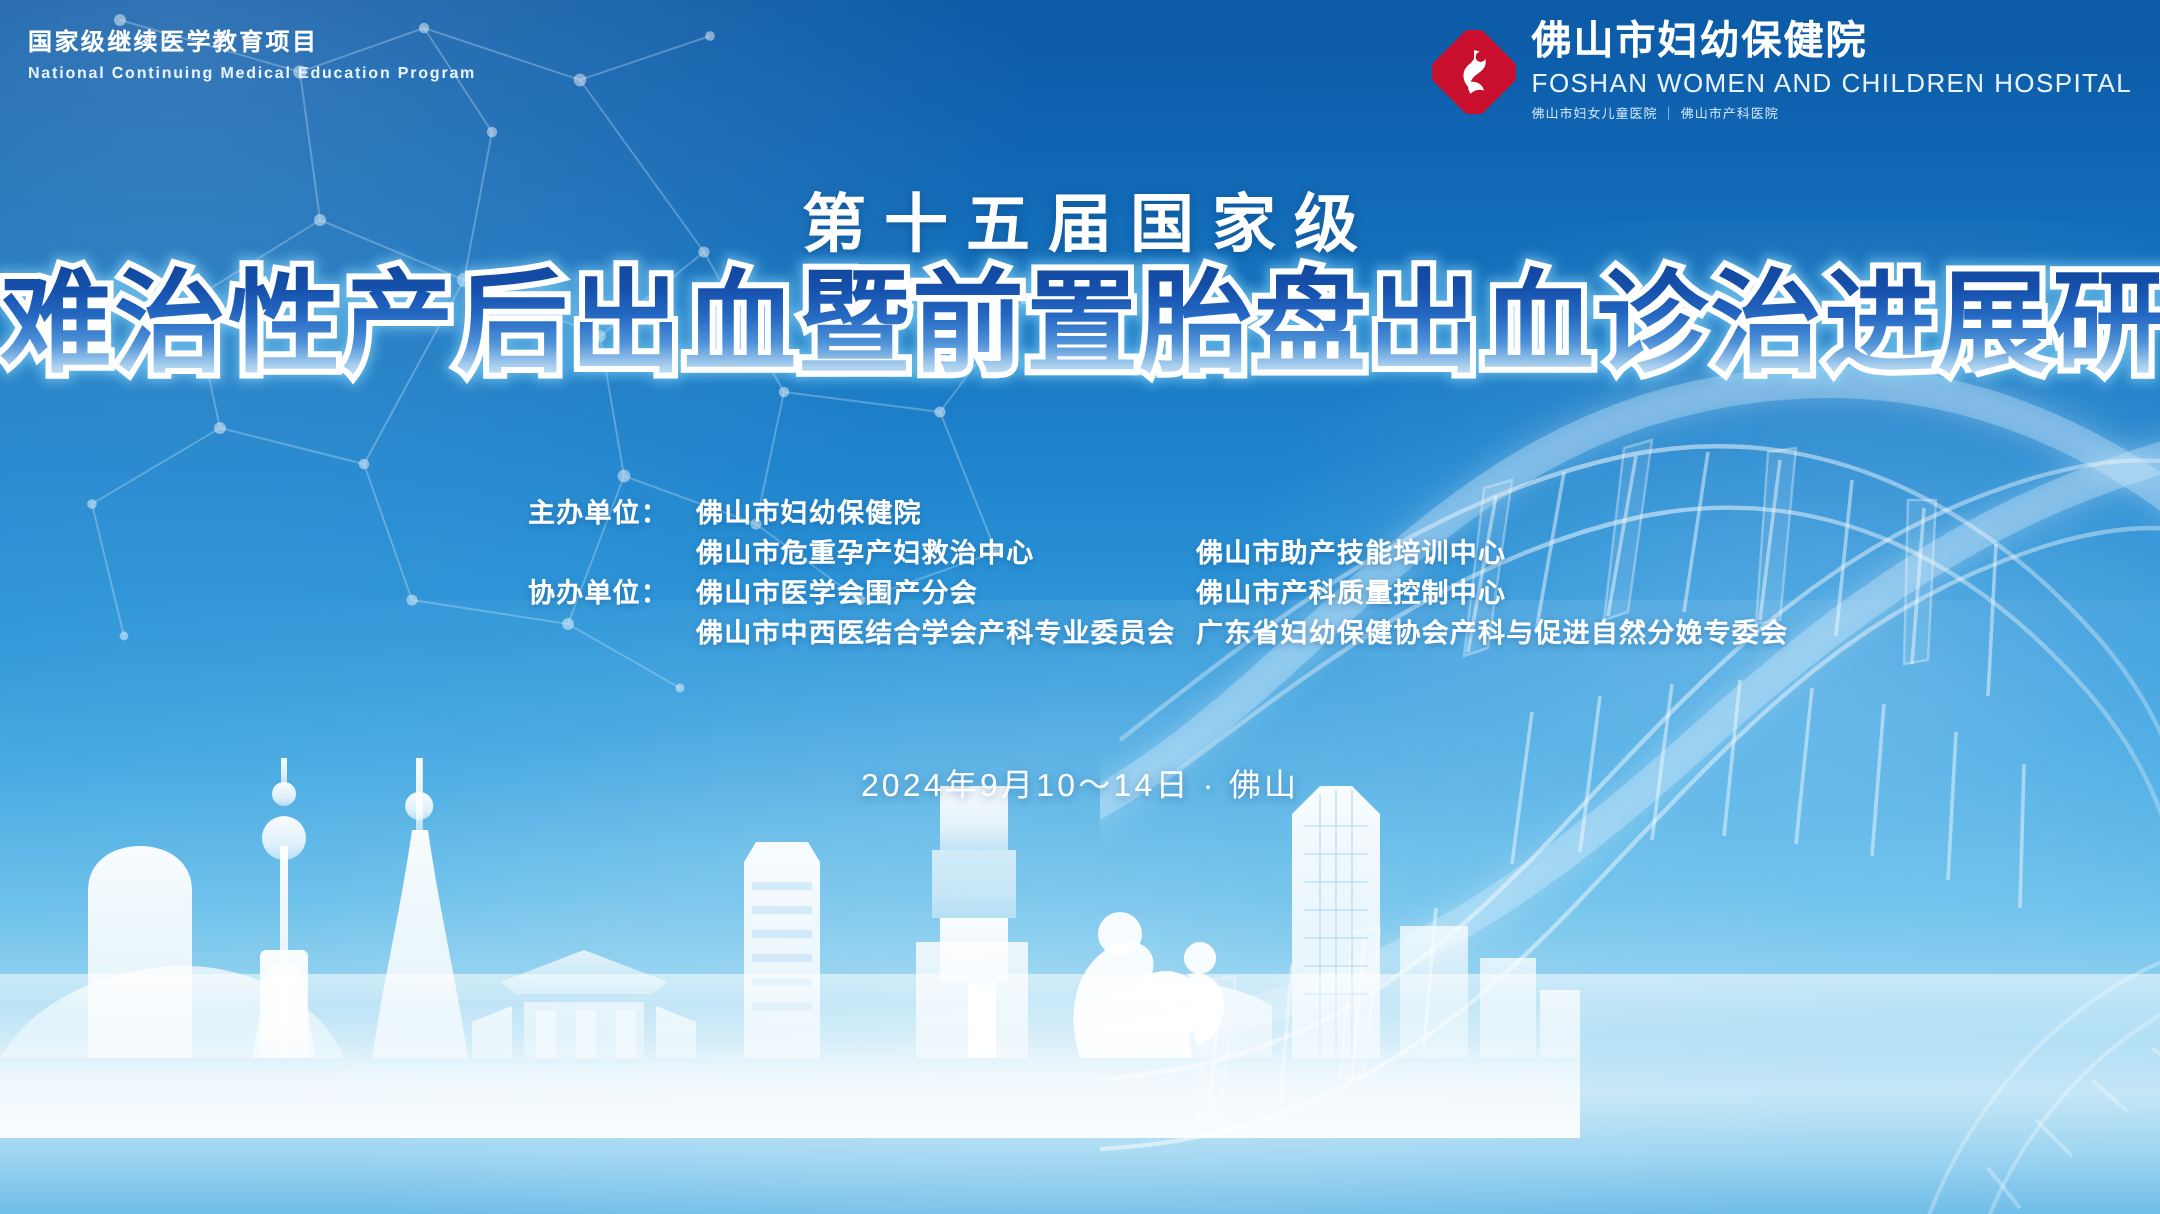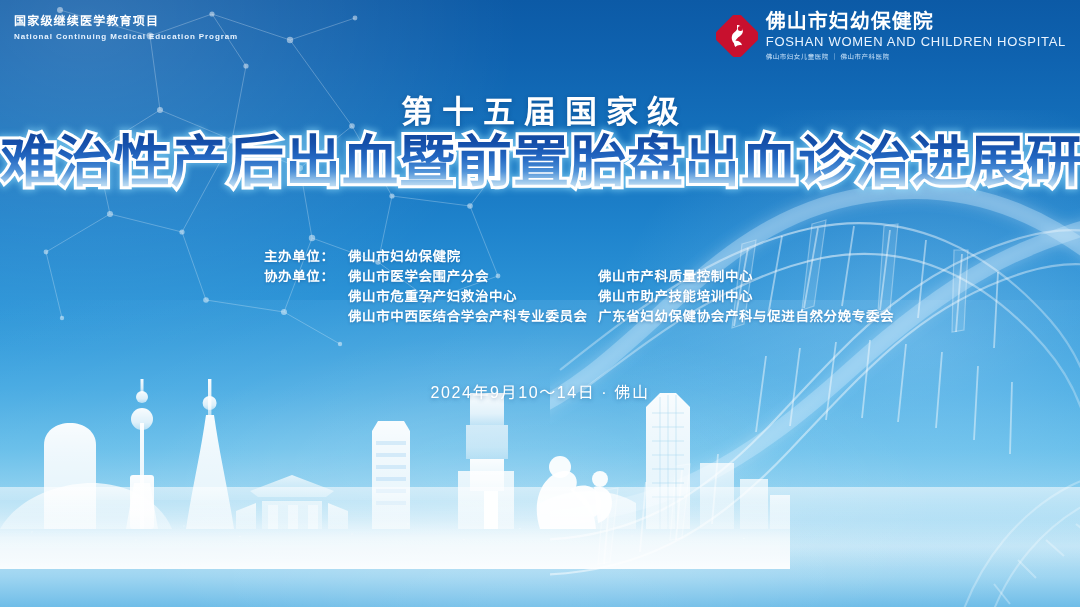--- a/index.html
+++ b/index.html
@@ -392,28 +392,28 @@
     <span class="mt-fill">难治性产后出血暨前置胎盘出血诊治进展研讨班</span>
   </div>
 
   <div class="organizers">
     <div class="org-row">
       <span class="org-label">主办单位：</span>
       <span class="org-col-a">佛山市妇幼保健院</span>
       <span class="org-col-b"></span>
     </div>
     <div class="org-row">
+      <span class="org-label"></span>
+      <span class="org-col-a">佛山市危重孕产妇救治中心</span>
+      <span class="org-col-b">佛山市助产技能培训中心</span>
+    </div>
+    <div class="org-row">
       <span class="org-label">协办单位：</span>
       <span class="org-col-a">佛山市医学会围产分会</span>
       <span class="org-col-b">佛山市产科质量控制中心</span>
-    </div>
-    <div class="org-row">
-      <span class="org-label"></span>
-      <span class="org-col-a">佛山市危重孕产妇救治中心</span>
-      <span class="org-col-b">佛山市助产技能培训中心</span>
     </div>
     <div class="org-row">
       <span class="org-label"></span>
       <span class="org-col-a">佛山市中西医结合学会产科专业委员会</span>
       <span class="org-col-b">广东省妇幼保健协会产科与促进自然分娩专委会</span>
     </div>
   </div>
 
   <div class="event-date">2024年9月10〜14日 · 佛山</div>
 

